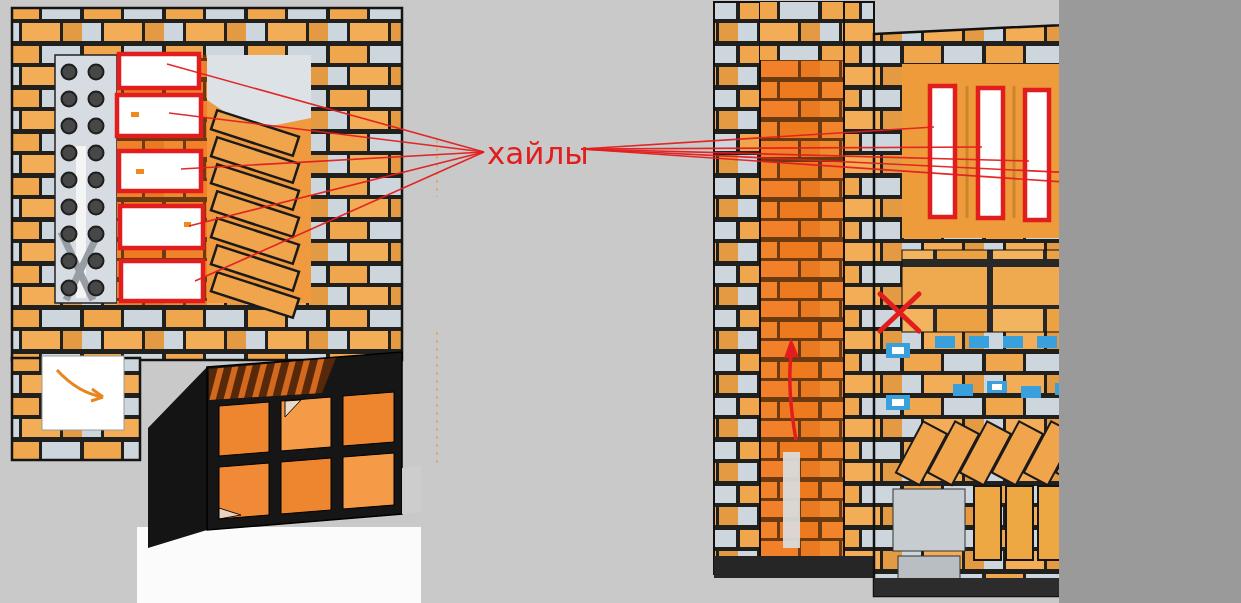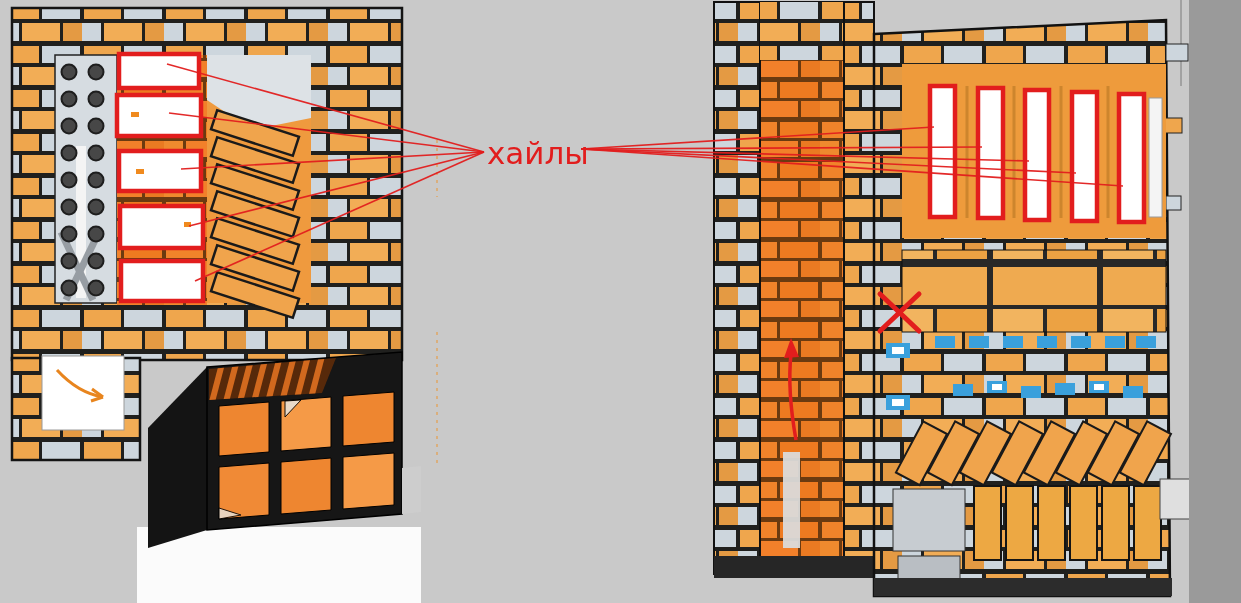--- a/index.html
+++ b/index.html
@@ -1,16 +1,16 @@
 <!DOCTYPE html>
 <html style="--background-gray: #c9c9c9; --mortar-black: #1f1f1f; --brick-orange: #f0a44c; --brick-hot-orange: #f0812a; --cut-face-gray: #ccd5dc; --highlight-red: #e21d1d; --marker-blue: #3aa0dc; --slot-white: #ffffff; --firebox-black: #161616;"><head>
 <meta charset="utf-8">
 <style>
   html,body{margin:0;padding:0;background:#9a9a9a;}
-  .stage{position:relative;width:1189px;height:603px;overflow:hidden;
+  .stage{position:relative;width:1059px;height:603px;overflow:hidden;
          background:var(--background-gray,#c9c9c9);
          font-family:"DejaVu Sans",sans-serif;}
   svg{display:block;}
   .leader{stroke:var(--highlight-red,#e21d1d);stroke-width:1.6;fill:none;opacity:.95;}
   .hailo-box{fill:var(--slot-white,#fff);stroke:var(--highlight-red,#e21d1d);stroke-width:4.5;}
   .red-stroke{stroke:var(--highlight-red,#e21d1d);}
   .blue-marker{fill:var(--marker-blue,#3aa0dc);}
   .label-text{font-size:31px;font-family:"DejaVu Sans","Liberation Sans",sans-serif;}
 </style>
 </head>

